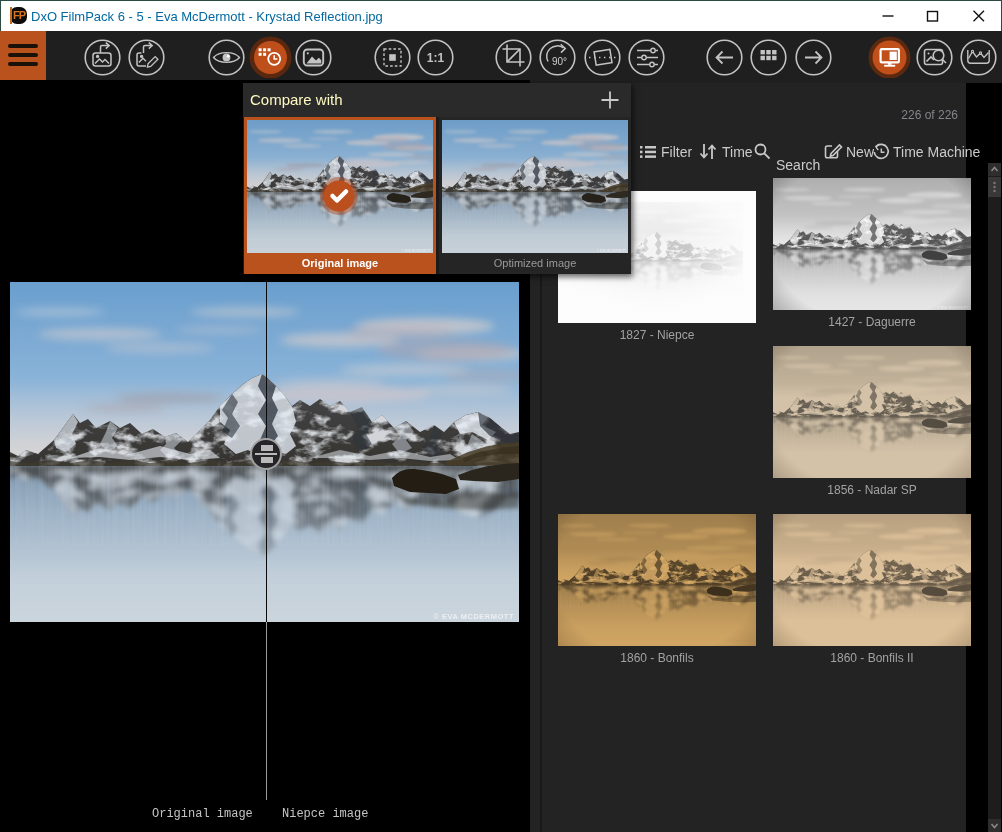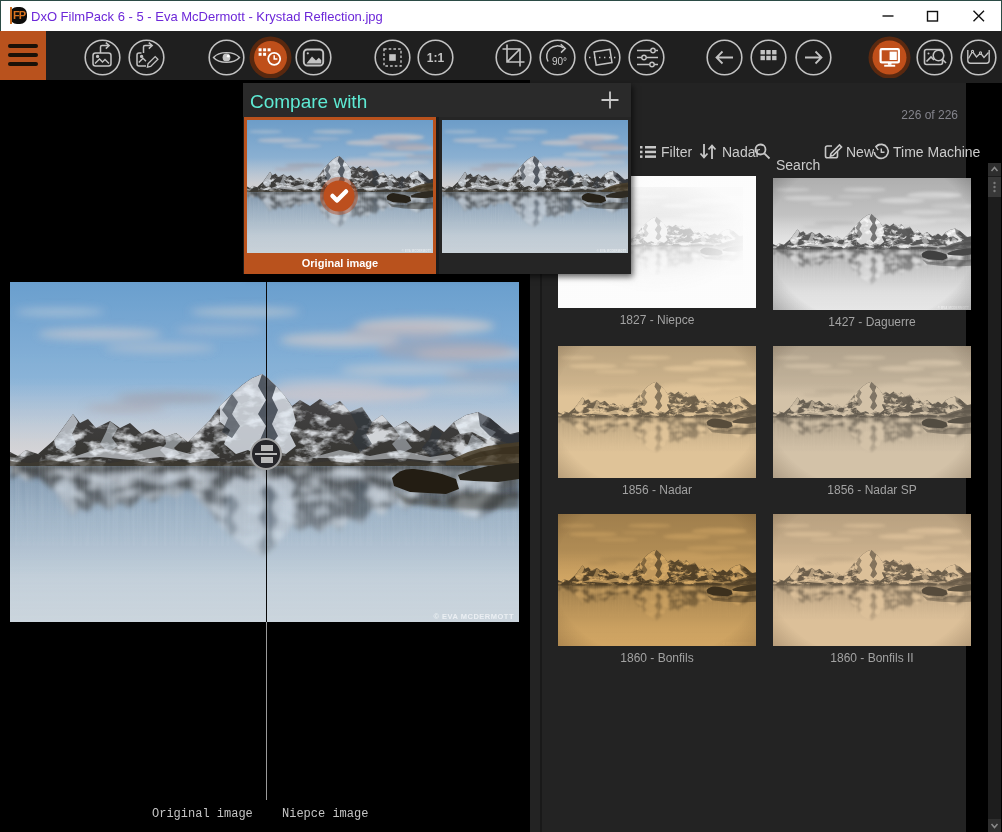--- a/index.html
+++ b/index.html
@@ -4,21 +4,21 @@
 <style>
 * { margin:0; padding:0; box-sizing:border-box; }
 html,body { background:#000; }
 body { font-family:"Liberation Sans", sans-serif; }
 #win { position:relative; width:1002px; height:832px; background:#000; overflow:hidden; }
 #topline { position:absolute; left:0; top:0; width:1002px; height:1px; background:#2b4b45; z-index:50; }
 #titlebar { position:absolute; left:0; top:1px; width:1002px; height:30px; background:#ffffff; border-left:1px solid #2b4b45; border-right:1px solid #2b4b45; z-index:40; }
 #fpicon { position:absolute; left:9px; top:6px; width:17px; height:17px; background:#0d0c0a; border-radius:7px; }
 #fpicon .bar { position:absolute; left:0px; top:0px; width:2px; height:17px; background:#c96a1e; }
 #fpicon .txt { position:absolute; left:3px; top:2px; font-size:11px; font-weight:bold; color:#d8731f; letter-spacing:-1px; }
-#title { position:absolute; left:30px; top:0; height:21px; line-height:31px; font-size:13px; color:#6d28d9; }
+#title { position:absolute; left:30px; top:0; height:21px; line-height:31px; font-size:13px; color:#0369a1; }
 .wbtn { position:absolute; top:0; width:45px; height:30px; color:#222; text-align:center; }
 #toolbar { position:absolute; left:0; top:31px; width:1002px; height:49px; background:#1f1f1f; z-index:30; }
 #burger { position:absolute; left:0; top:0; width:46px; height:49px; background:#b9521d; }
 #burger div { position:absolute; left:8px; width:30px; height:4.5px; background:#1a1108; border-radius:2px; }
 .tbtn { position:absolute; top:2px; width:45px; height:45px; }
 #canvas { position:absolute; left:0; top:80px; width:530px; height:752px; background:#000; }
 #mainphoto { position:absolute; left:10px; top:202px; width:509px; height:340px; }
 #mainphoto svg { width:100%; height:100%; display:block; filter:contrast(1.05) saturate(1.05); }
 #splitline { position:absolute; left:266px; top:202px; width:1px; height:340px; background:#0a0a0a; z-index:5; }
 #splitline2 { position:absolute; left:266px; top:542px; width:1px; height:178px; background:#9a9a9a; z-index:5; }
@@ -41,21 +41,21 @@
 .v-niepce { background:radial-gradient(ellipse 55% 52% at 50% 44%, rgba(255,255,255,0) 25%, rgba(252,252,252,.92) 85%); }
 .f-daguerre svg { filter:grayscale(1) contrast(0.8) brightness(1.2); }
 .v-dark { background:radial-gradient(ellipse 95% 115% at 50% 46%, rgba(0,0,0,0) 55%, rgba(8,8,8,.75) 100%); }
 .gsv svg { filter:grayscale(1) contrast(0.66) brightness(1.5); }
 .dkr svg { filter:grayscale(1) contrast(0.78) brightness(1.32) !important; }
 .tint { position:absolute; left:0; top:0; right:0; bottom:0; mix-blend-mode:multiply; }
 .v-sepia { background:radial-gradient(ellipse 95% 115% at 50% 46%, rgba(0,0,0,0) 55%, rgba(38,20,6,.6) 100%); }
 #scrollbar { position:absolute; left:458px; top:80px; width:13px; height:669px; background:#1d1d1d; }
 #comparepanel { position:absolute; left:243px; top:83px; width:388px; height:191px; background:#1e1e1e; z-index:20; box-shadow:2px 3px 6px rgba(0,0,0,.6); }
 #cphead { position:absolute; left:0; top:0; width:388px; height:34px; background:#2a2a2a; }
-#cphead .t { position:absolute; left:7px; top:8px; font-size:19px; color:#5eead4; }
+#cphead .t { position:absolute; left:7px; top:8px; font-size:15px; color:#fef9c3; }
 #cptiles { position:absolute; left:0; top:34px; width:388px; height:157px; background:#1b1b1b; }
 .cptile { position:absolute; top:0; height:157px; }
 .cpphoto { position:absolute; overflow:hidden; }
 .cpphoto svg.ph { width:100%; height:100%; display:block; }
 .cpcap { position:absolute; left:0; bottom:0; width:100%; height:20px; line-height:19px; text-align:center; font-size:11px; }
 </style>
 </head>
 <body>
 <div id="win">
 <svg width="0" height="0" style="position:absolute">
@@ -338,65 +338,55 @@
       <rect x="0" y="5.7" width="2.5" height="2.5"></rect>
           <rect x="5" y="5.7" width="11" height="2.5"></rect>
       <rect x="0" y="10.4" width="2.5" height="2.5"></rect>
           <rect x="5" y="10.4" width="11" height="2.5"></rect>
     </svg>
     <span style="position:absolute;left:131px;top:1px">Filter</span>
     <svg style="position:absolute;left:169px;top:0px" width="18" height="17" fill="none" stroke="#c8c8c8" stroke-width="1.8">
       <path d="M5,1 V14 M1.5,10.5 L5,14.5 L8.5,10.5"></path>
       <path d="M13,16 V3 M9.5,6.5 L13,2.5 L16.5,6.5"></path>
     </svg>
-    <span style="position:absolute;left:192px;top:1px">Nadar</span>
+    <span style="position:absolute;left:192px;top:1px">Time</span>
     <svg style="position:absolute;left:224px;top:0px" width="17" height="17" fill="none" stroke="#c8c8c8" stroke-width="1.8">
       <circle cx="6.5" cy="6.5" r="5"></circle>
           <path d="M10.3,10.3 L15.5,15.5"></path>
     </svg>
     <span style="position:absolute;left:246px;top:14px">Search</span>
     <svg style="position:absolute;left:294px;top:0px" width="19" height="17" fill="none" stroke="#c8c8c8" stroke-width="1.6">
       <path d="M13.5,8 V13 a1.8,1.8 0 0 1 -1.8,1.8 H3.3 A1.8,1.8 0 0 1 1.5,13 V4.8 A1.8,1.8 0 0 1 3.3,3 H8"></path>
       <path d="M7,10.5 l8.5,-8.5 l2,2 l-8.5,8.5 l-2.6,.6 z"></path>
     </svg>
     <span style="position:absolute;left:316px;top:1px">New</span>
     <svg style="position:absolute;left:342px;top:0px" width="18" height="17" fill="none" stroke="#c8c8c8" stroke-width="1.7">
       <path d="M4.2,3.4 A7,7 0 1 1 2.2,9"></path>
       <path d="M7.5,1 L3.8,3.6 L6.2,7.2" stroke-width="1.4"></path>
       <path d="M9.3,5.5 V9.3 H12.5" stroke-width="1.4"></path>
     </svg>
     <span style="position:absolute;left:363px;top:1px">Time Machine</span>
   </div>
-  <div class="cell" style="left:28px; top:93px">
+  <div class="cell" style="left:28px; top:108px">
         <div class="thumb f-niepce" style="background:#fdfdfd">
           <svg style="position:absolute;left:13px;top:11px;width:172px;height:110px" viewBox="0 0 509 340" preserveAspectRatio="none">
             <use href="#photo"></use>
           </svg>
           <div class="vig v-niepce"></div>
         </div>
         <div class="lbl">1827 - Niepce</div>
       </div>
   <div class="cell" style="left:243px; top:95px">
         <div class="thumb f-daguerre">
           <svg viewBox="0 0 509 340" preserveAspectRatio="none">
             <use href="#photo"></use>
           </svg>
           <div class="vig v-dark"></div>
         </div>
         <div class="lbl">1427 - Daguerre</div>
-      </div>
-  <div class="cell" style="left:28px; top:263px">
-        <div class="thumb gsv">
-          <svg viewBox="0 0 509 340" preserveAspectRatio="none">
-            <use href="#photo"></use>
-          </svg>
-          <div class="tint" style="background:#dfc398"></div>
-          <div class="vig v-sepia"></div>
-        </div>
-        <div class="lbl">1856 - Nadar</div>
       </div>
   <div class="cell" style="left:243px; top:263px">
         <div class="thumb gsv">
           <svg viewBox="0 0 509 340" preserveAspectRatio="none">
             <use href="#photo"></use>
           </svg>
           <div class="tint" style="background:#d3c2a8"></div>
           <div class="vig v-sepia"></div>
         </div>
         <div class="lbl">1856 - Nadar SP</div>
@@ -459,17 +449,18 @@
         </svg>
       </div>
       <div class="cpcap" style="color:#fff; font-weight:bold">Original image</div>
     </div>
     <div class="cptile" style="left:196px; width:192px; background:#252525">
       <div class="cpphoto" style="left:3px; top:3px; width:186px; height:133px">
             <svg class="ph" viewBox="0 0 509 340" preserveAspectRatio="none">
               <use href="#photo"></use>
             </svg>
           </div>
+      <div class="cpcap" style="color:#9a9a9a">Optimized image</div>
     </div>
   </div>
 </div>
 
 </div>
 
 </body></html>

